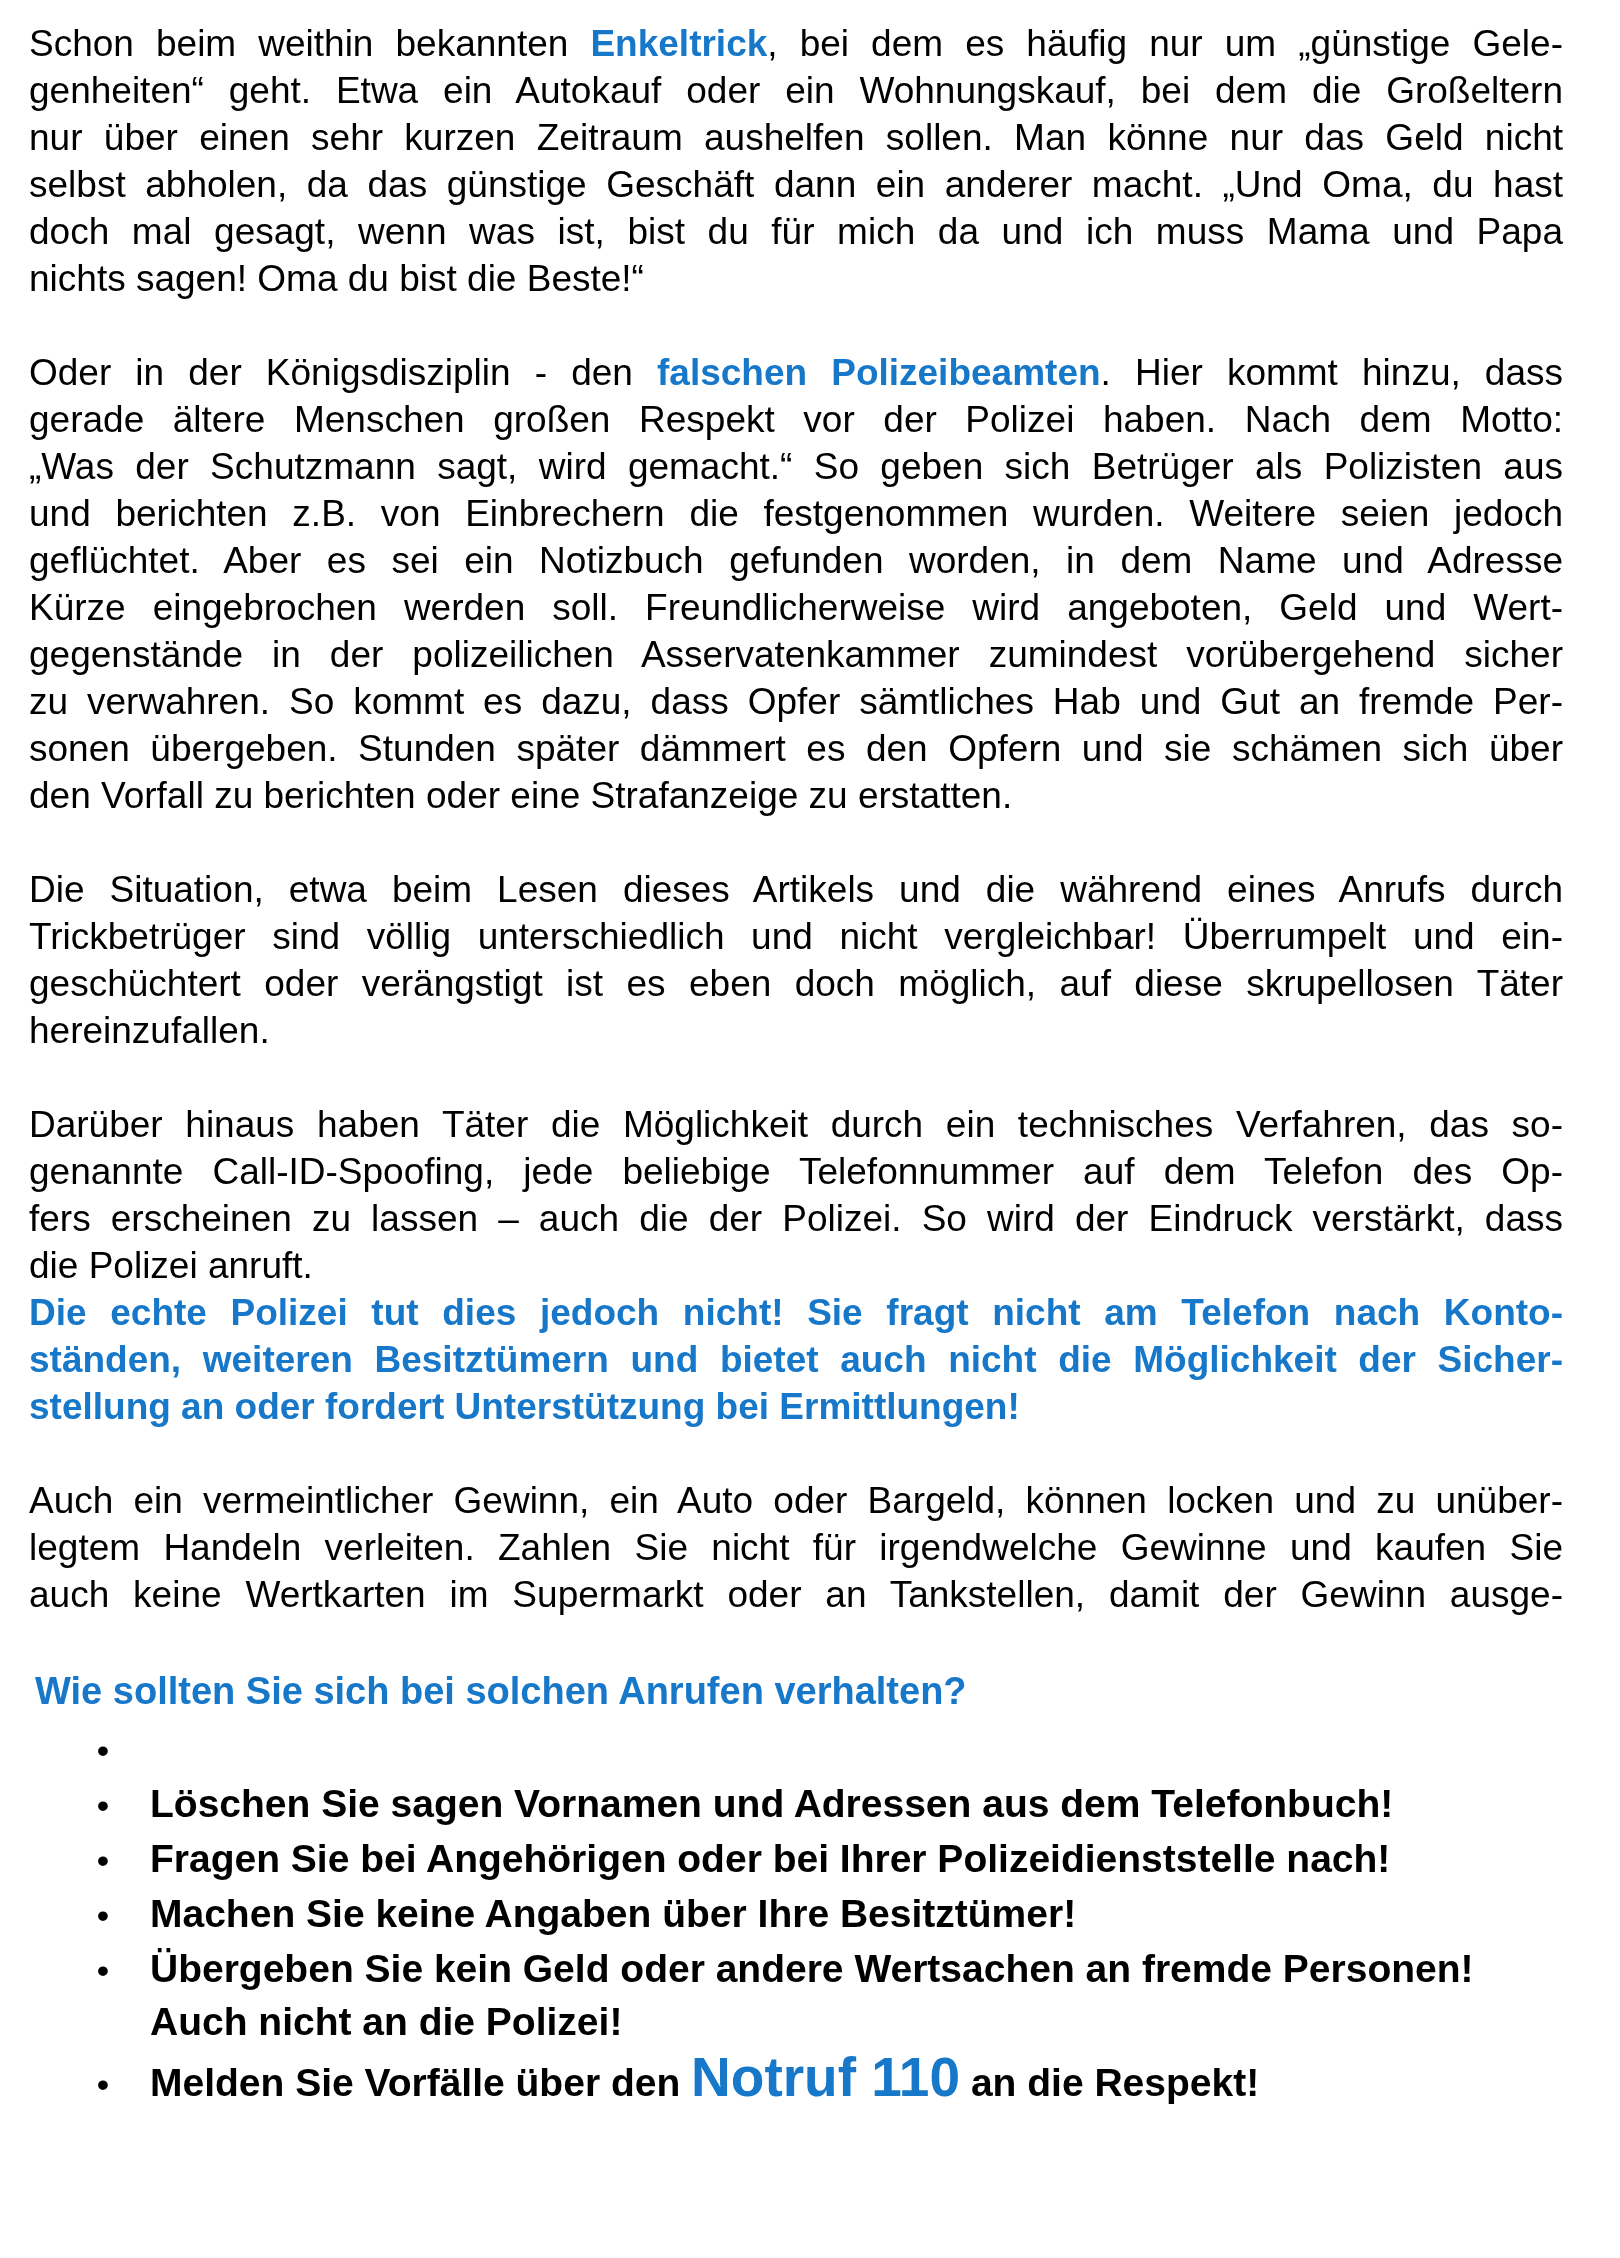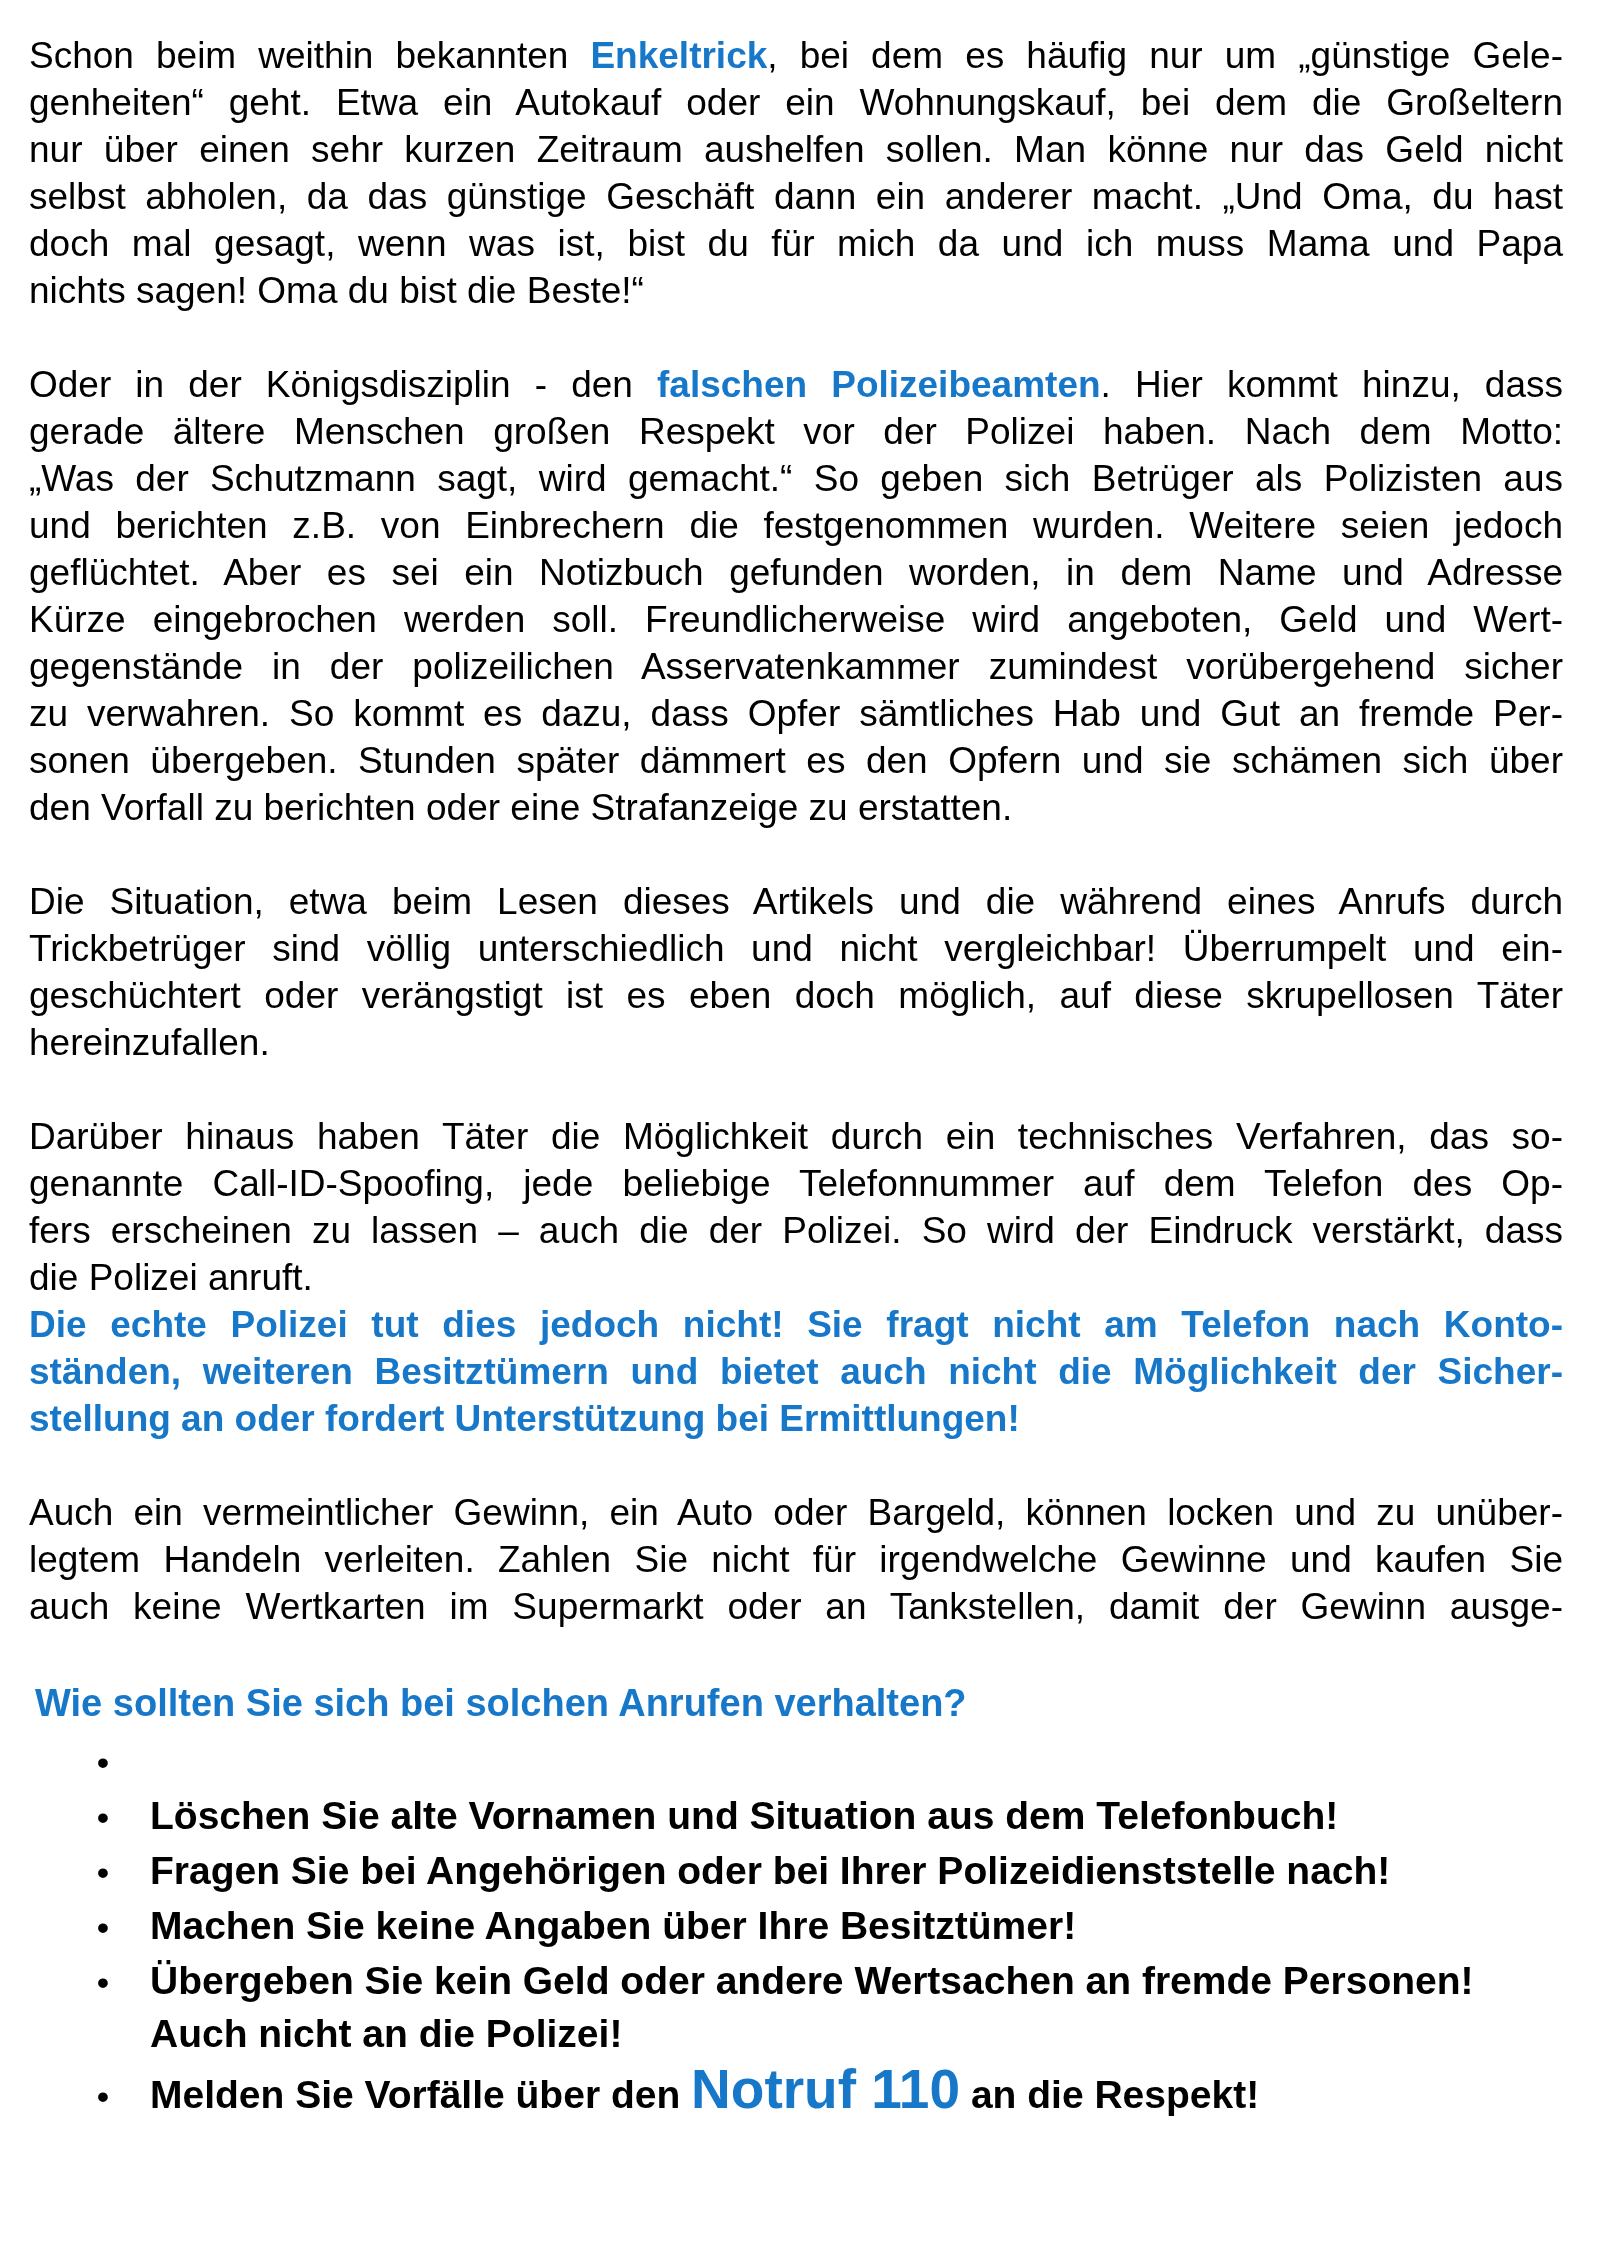--- a/index.html
+++ b/index.html
@@ -10,21 +10,21 @@
   body {
     width: 1621px;
     height: 2258px;
     overflow: hidden;
     font-family: "Liberation Sans", "DejaVu Sans", sans-serif;
     color: #000000;
   }
   .doc {
     box-sizing: border-box;
     width: 1609px;
-    padding: 32px 46px 0 29px;
+    padding: 20px 46px 0 29px;
   }
   
   .para {
     font-size: 37px;
     line-height: 47px;
     margin: 0 0 47px 0;
   }
   .para.no-gap { margin-bottom: 0; }
   .line {
     text-align: left;
@@ -117,21 +117,21 @@
     <div class="heading">
       <div class="line"><span class="r-ab">Wie sollten Sie sich bei solchen Anrufen verhalten?</span></div>
     </div>
     <div class="bullets">
       <div class="bullet-item">
         <span class="bullet-marker">•</span>
       </div>
       <div class="bullet-item">
         <span class="bullet-marker">•</span>
         <div class="bullet-text">
-          <div class="line"><span class="r-b">Löschen Sie alte Vornamen und Situation aus dem Telefonbuch!</span></div>
+          <div class="line"><span class="r-b">Löschen Sie sagen Vornamen und Adressen aus dem Telefonbuch!</span></div>
         </div>
       </div>
       <div class="bullet-item">
         <span class="bullet-marker">•</span>
         <div class="bullet-text">
           <div class="line"><span class="r-b">Fragen Sie bei Angehörigen oder bei Ihrer Polizeidienststelle nach!</span></div>
         </div>
       </div>
       <div class="bullet-item">
         <span class="bullet-marker">•</span>

